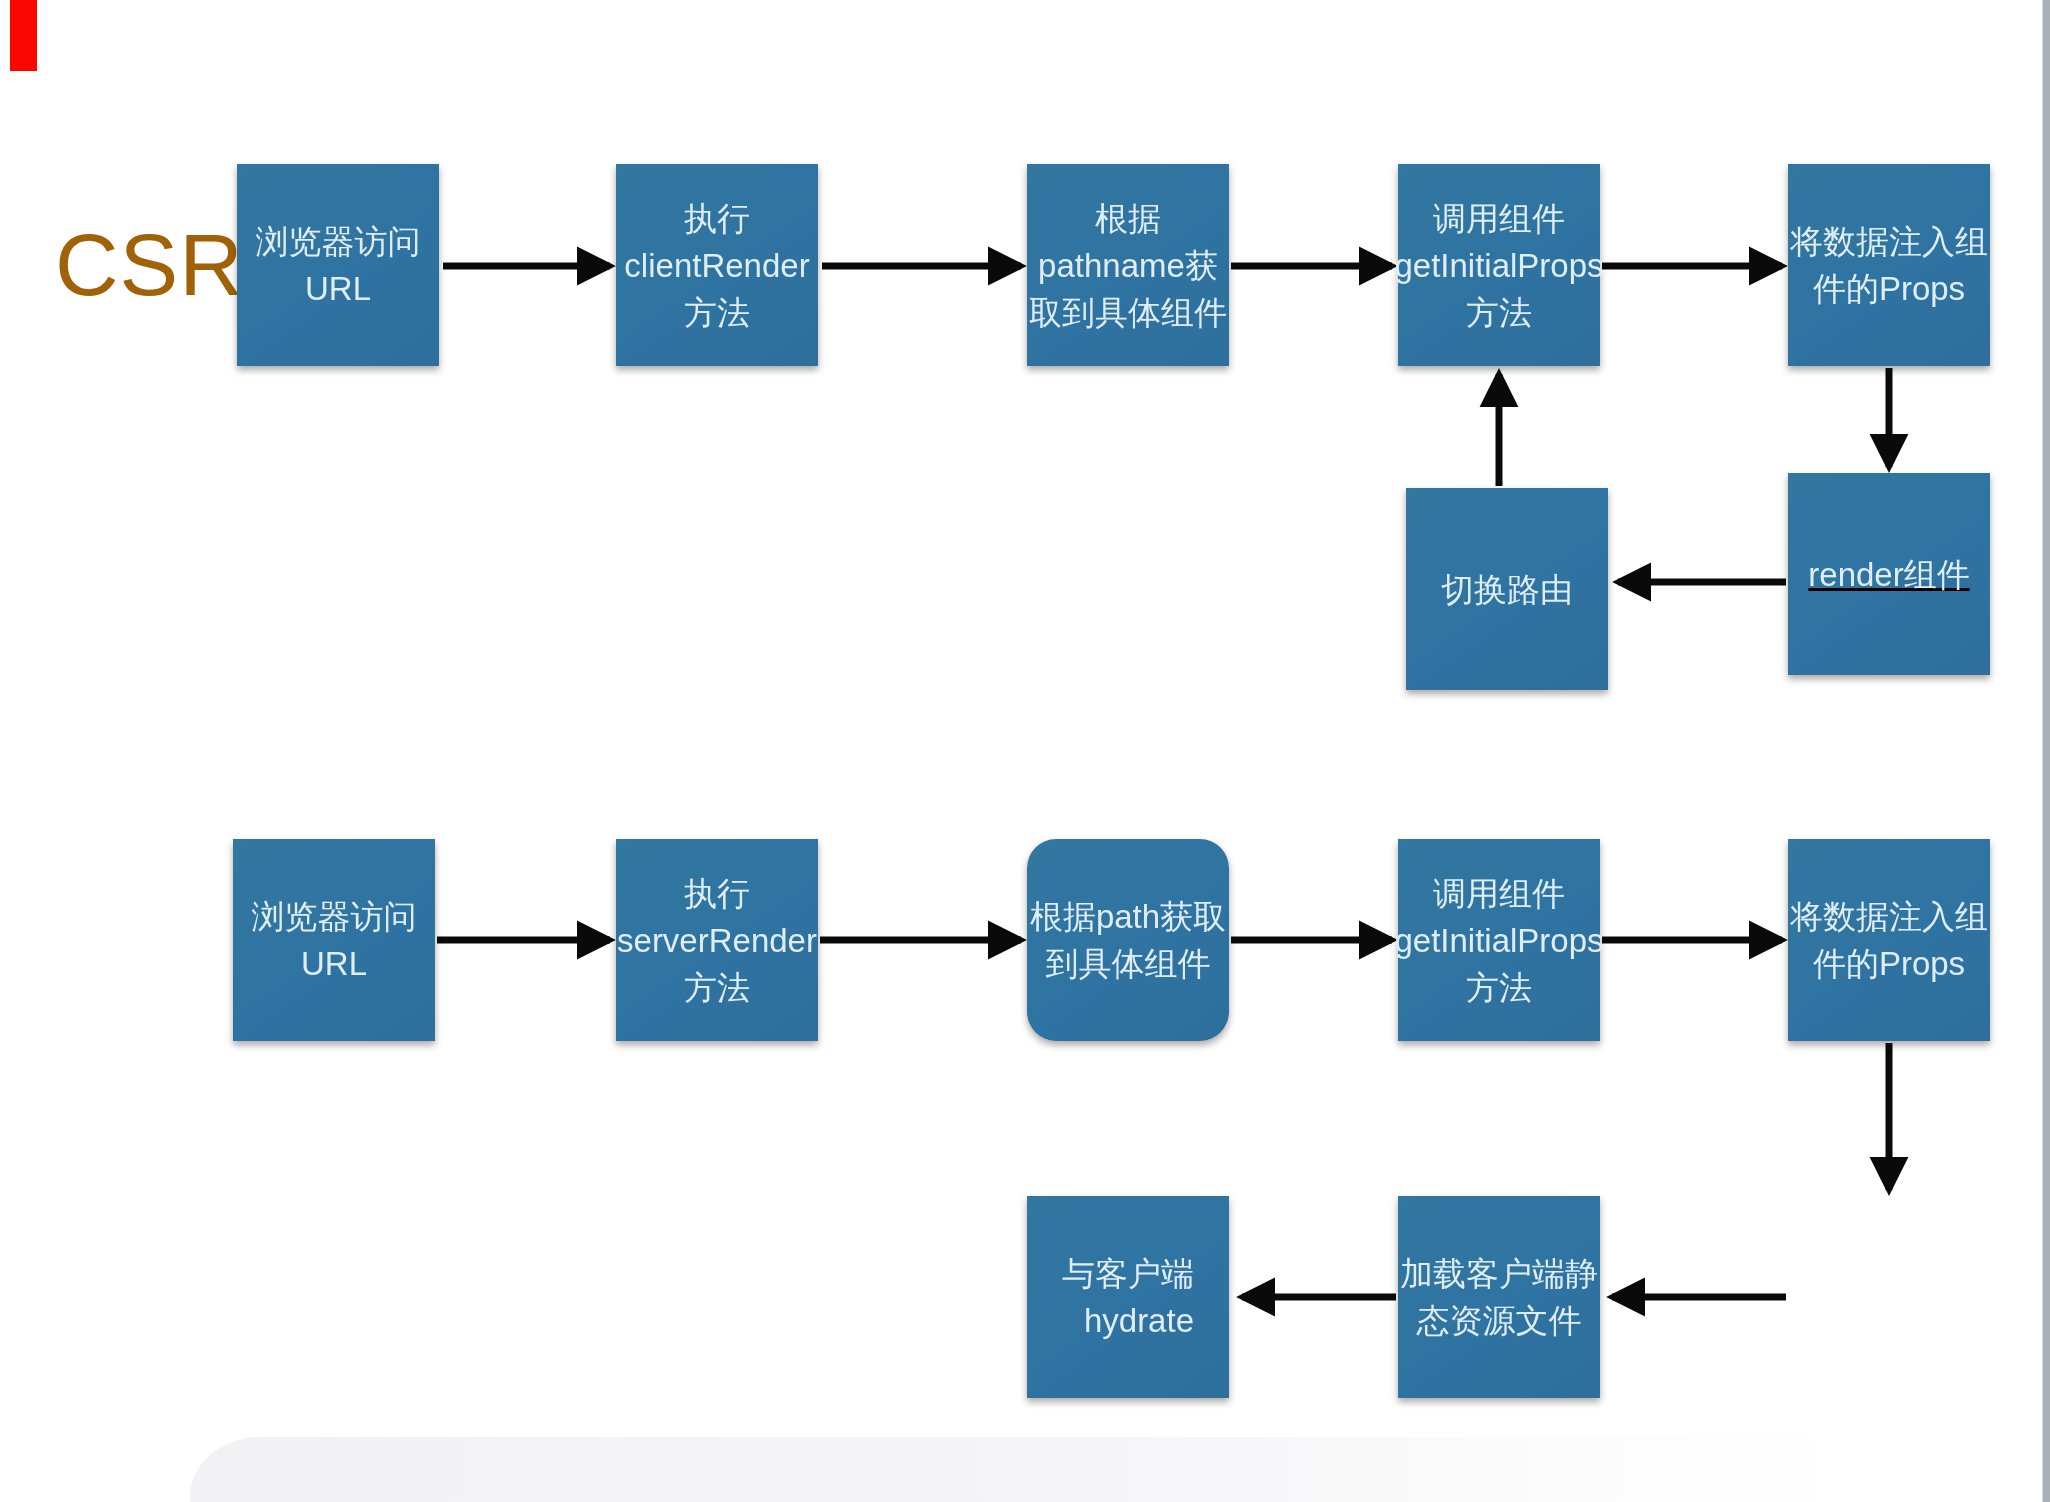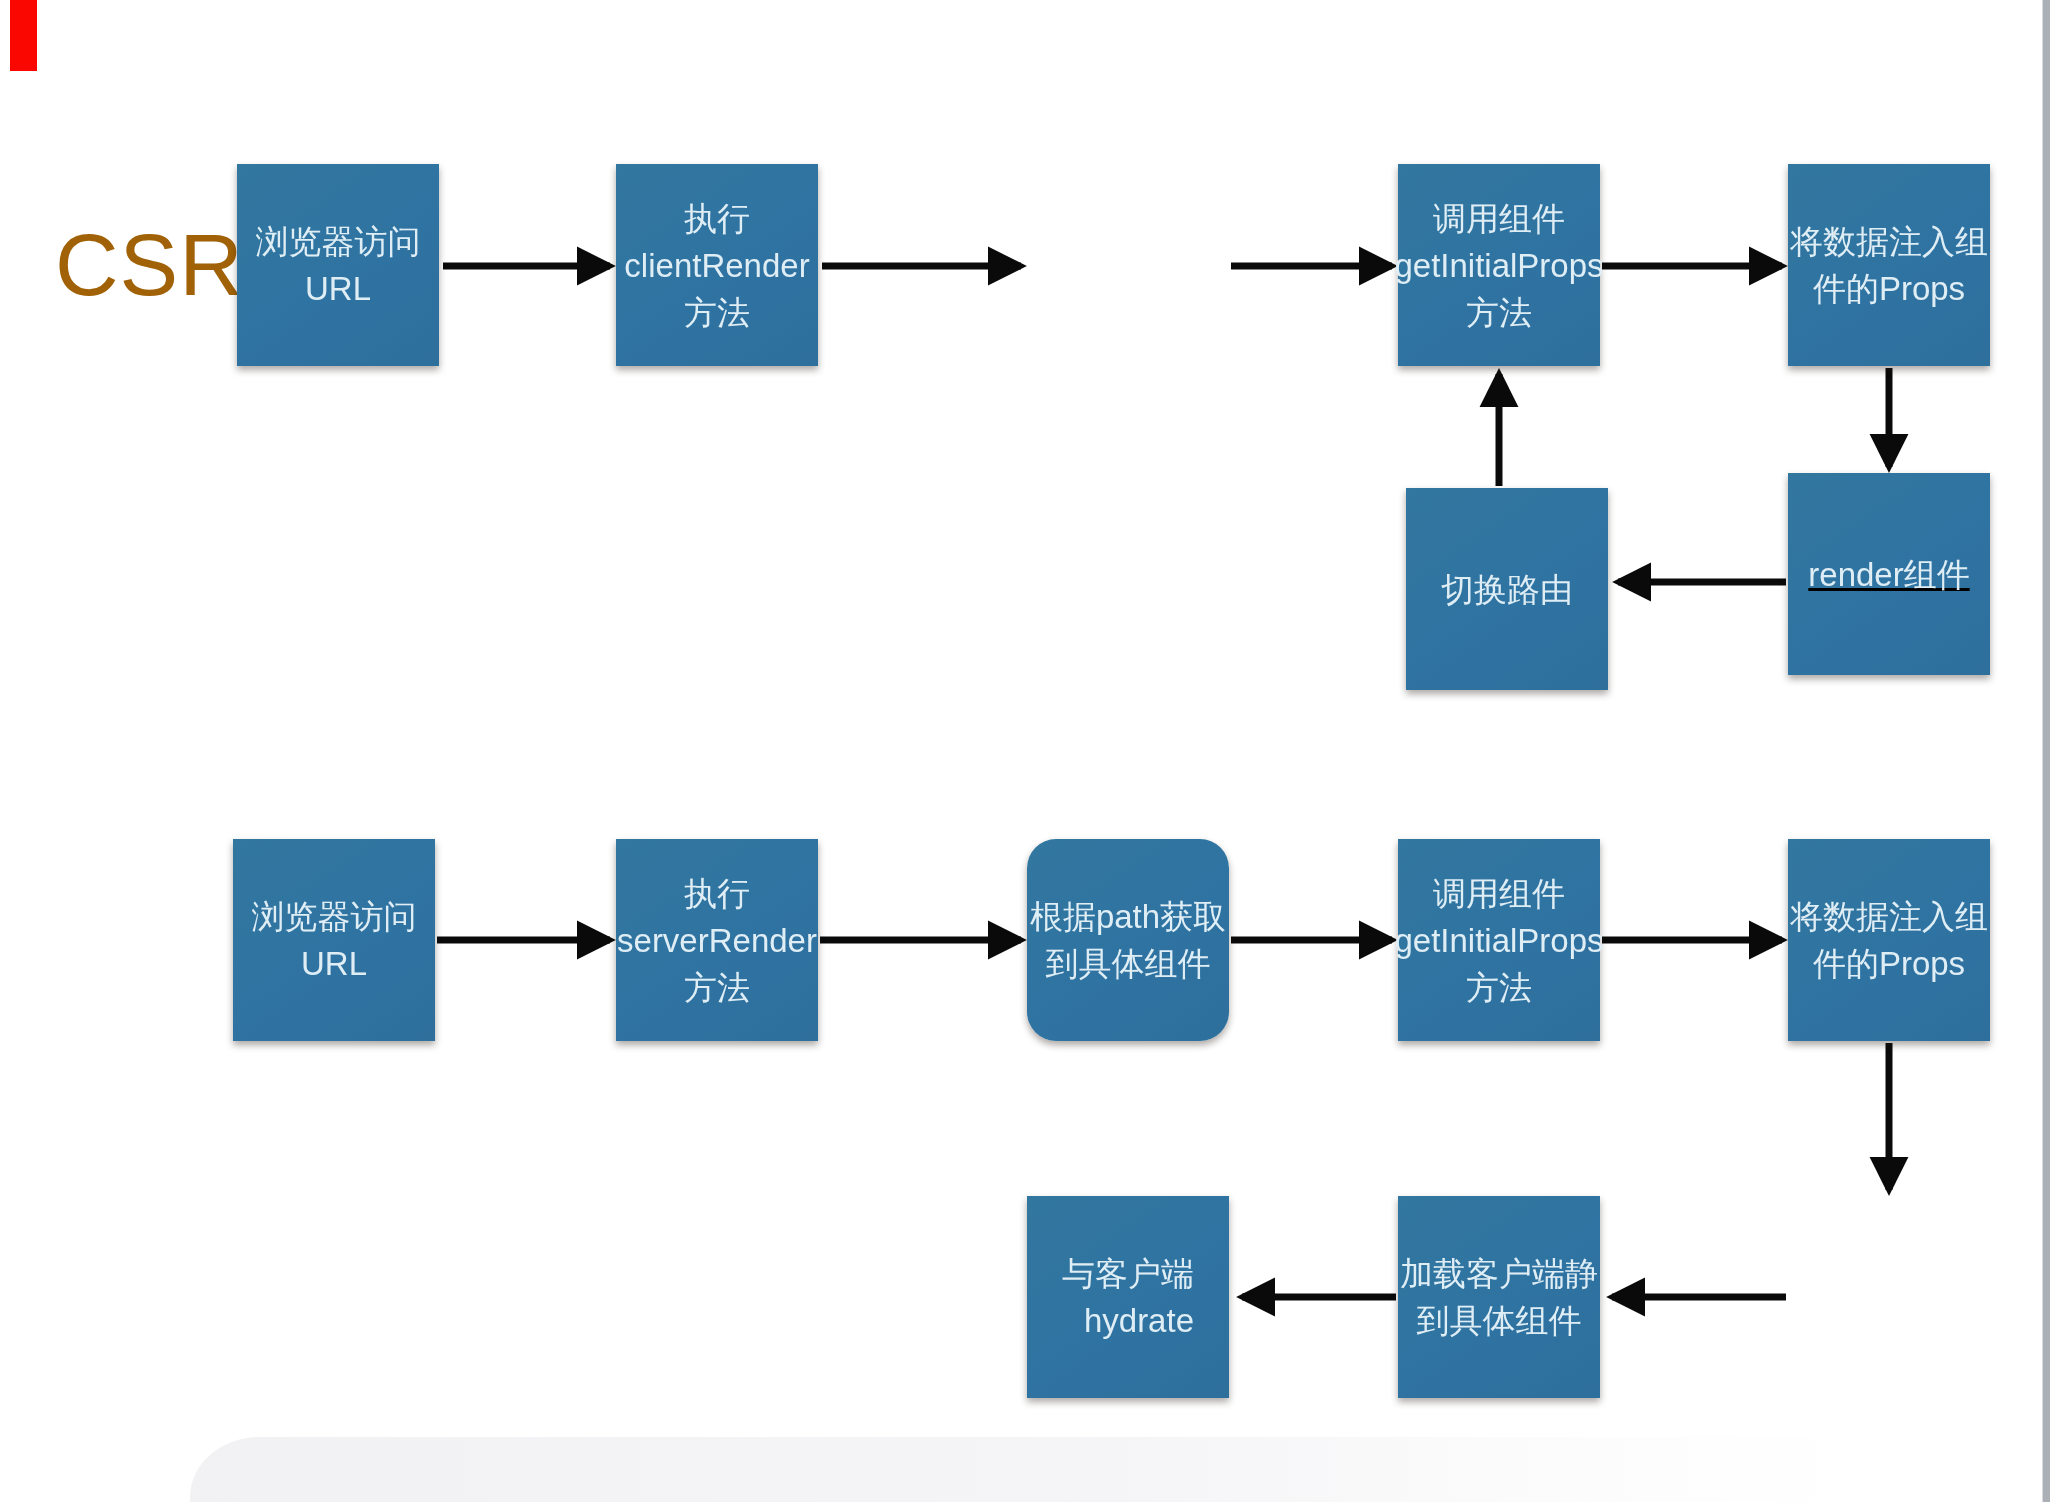--- a/index.html
+++ b/index.html
@@ -96,20 +96,25 @@
 
   <div class="node" style="left:237px;top:164px;">
     <div class="node-text">浏览器访问
 URL</div>
   </div>
   <div class="node" style="left:616px;top:164px;">
     <div class="node-text">执行
 clientRender
 方法</div>
   </div>
+  <div class="node" style="left:1027px;top:164px;">
+    <div class="node-text">根据
+pathname获
+取到具体组件</div>
+  </div>
   <div class="node" style="left:1398px;top:164px;">
     <div class="node-text">调用组件
 getInitialProps
 方法</div>
   </div>
   <div class="node" style="left:1788px;top:164px;">
     <div class="node-text">将数据注入组
 件的Props</div>
   </div>
   <div class="node" style="left:1406px;top:488px;text-align:center;">
@@ -141,20 +146,20 @@
     <div class="node-text">将数据注入组
 件的Props</div>
   </div>
 
   <div class="node" style="left:1027px;top:1196px;text-align:right;">
     <div class="node-text">与客户端
 hydrate</div>
   </div>
   <div class="node" style="left:1398px;top:1196px;">
     <div class="node-text">加载客户端静
-到具体组件</div>
+态资源文件</div>
   </div>
 
   <div class="bottom-panel"></div>
 
   <div class="scrollbar-strip"></div>
 
 </div>
 
 </body></html>

